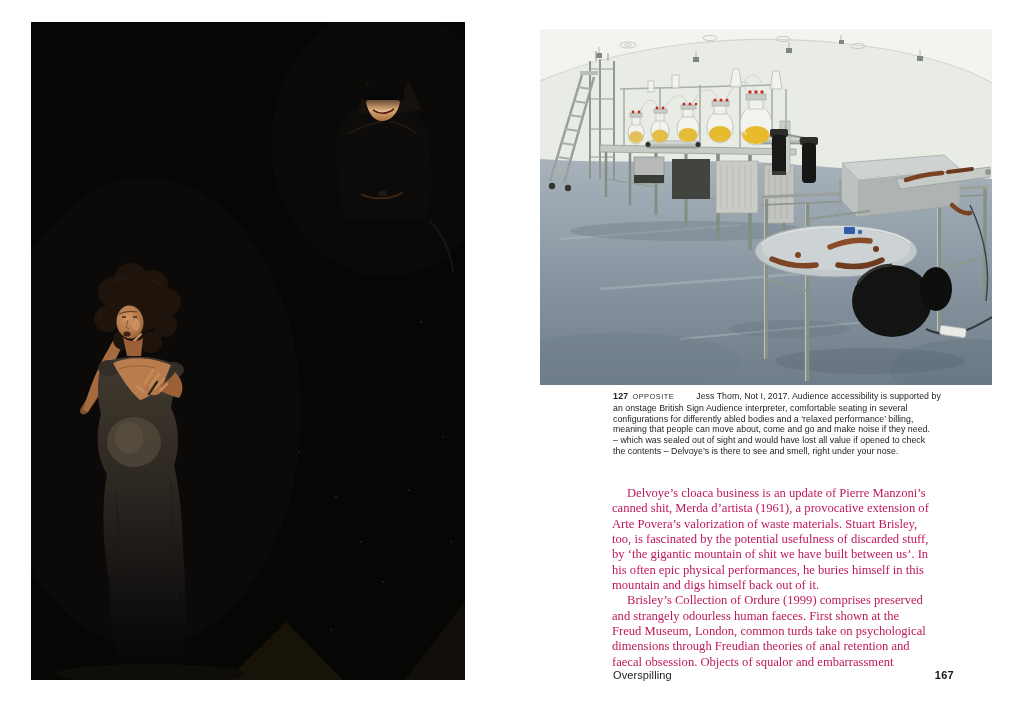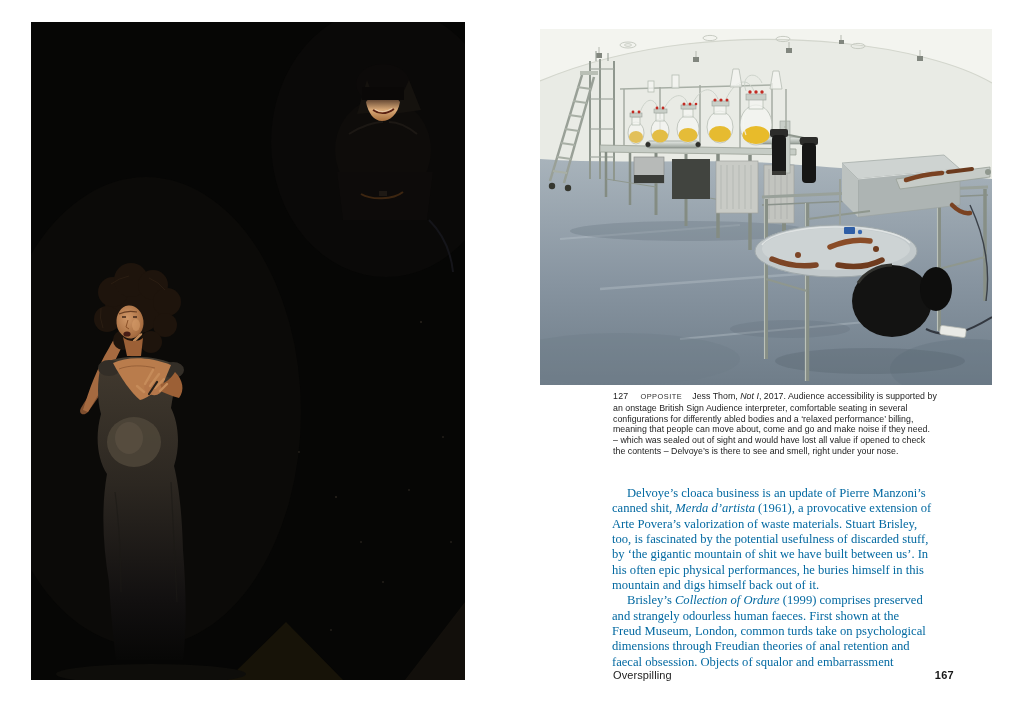--- a/index.html
+++ b/index.html
@@ -6,27 +6,27 @@
   .page{position:relative;width:1020px;height:714px;background:#ffffff;overflow:hidden;
         font-family:"Liberation Sans",sans-serif;}
   figure.photo{position:absolute;margin:0;padding:0;}
   #photo-left{left:31px;top:22px;width:434px;height:658px;}
   #photo-right{left:540px;top:29px;width:452px;height:356px;}
   figure.photo svg{display:block;width:100%;height:100%;}
 
   .caption{position:absolute;left:613px;top:391px;width:360px;
            font-size:8.8px;line-height:10.75px;color:#1c1c1c;letter-spacing:0.02px;}
   .cap-line{white-space:nowrap;}
-  .cap-num{font-weight:400;letter-spacing:.25px;margin-right:12px;}
-  .cap-sc{font-size:7.4px;letter-spacing:.5px;margin-right:10px;color:#2e2e2e;}
-  .it{font-style:italic;}
+  .cap-num{font-weight:700;letter-spacing:.25px;margin-right:4px;}
+  .cap-sc{font-size:7.4px;letter-spacing:.5px;margin-right:22px;color:#2e2e2e;}
+  .it{}
 
   .bodytext{position:absolute;left:612px;top:486px;width:345px;
             font-family:"Liberation Serif","DejaVu Serif",serif;
-            font-size:12.6px;line-height:15.35px;color:#0369a1;}
+            font-size:12.6px;line-height:15.35px;color:#be185d;}
   .b-line{white-space:nowrap;}
   .ind{text-indent:15px;}
 
   .footer{position:absolute;left:613px;top:669px;width:341px;display:flex;
           justify-content:space-between;align-items:baseline;
           font-size:11px;color:#222;letter-spacing:.1px;}
   .pagenum{font-weight:700;color:#161616;letter-spacing:.3px;}
 </style>
 </head>
 <body>

